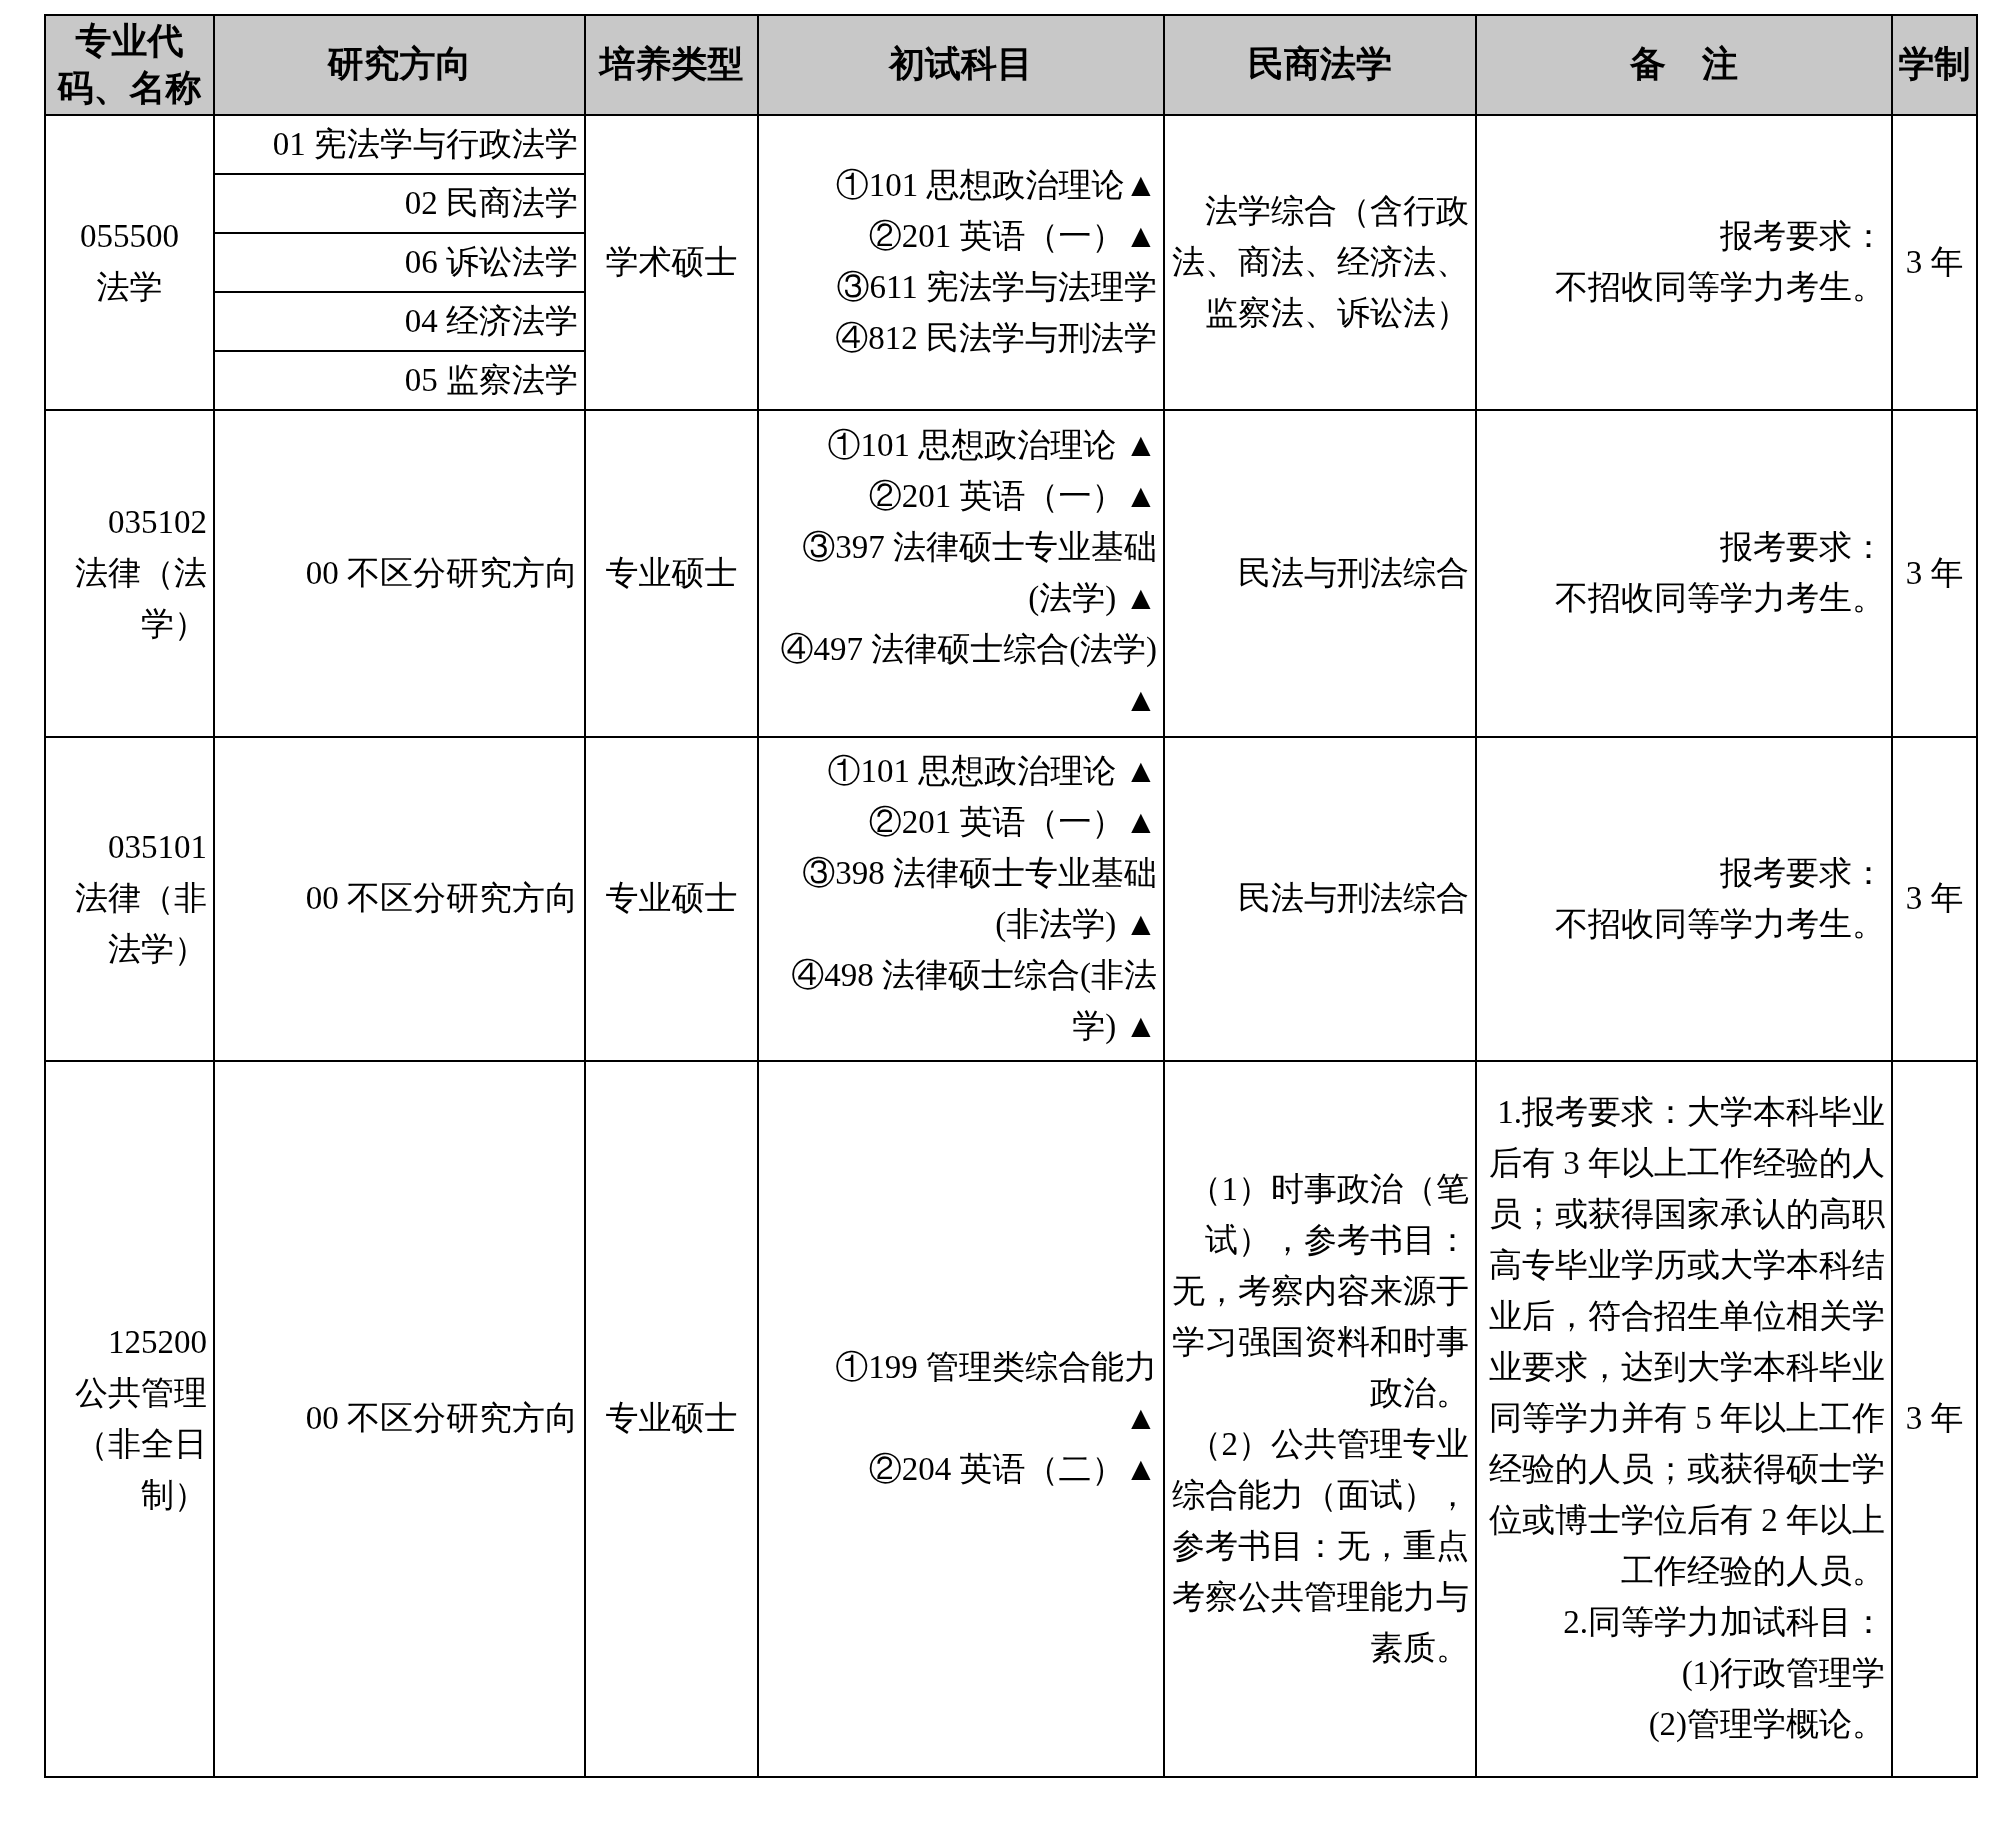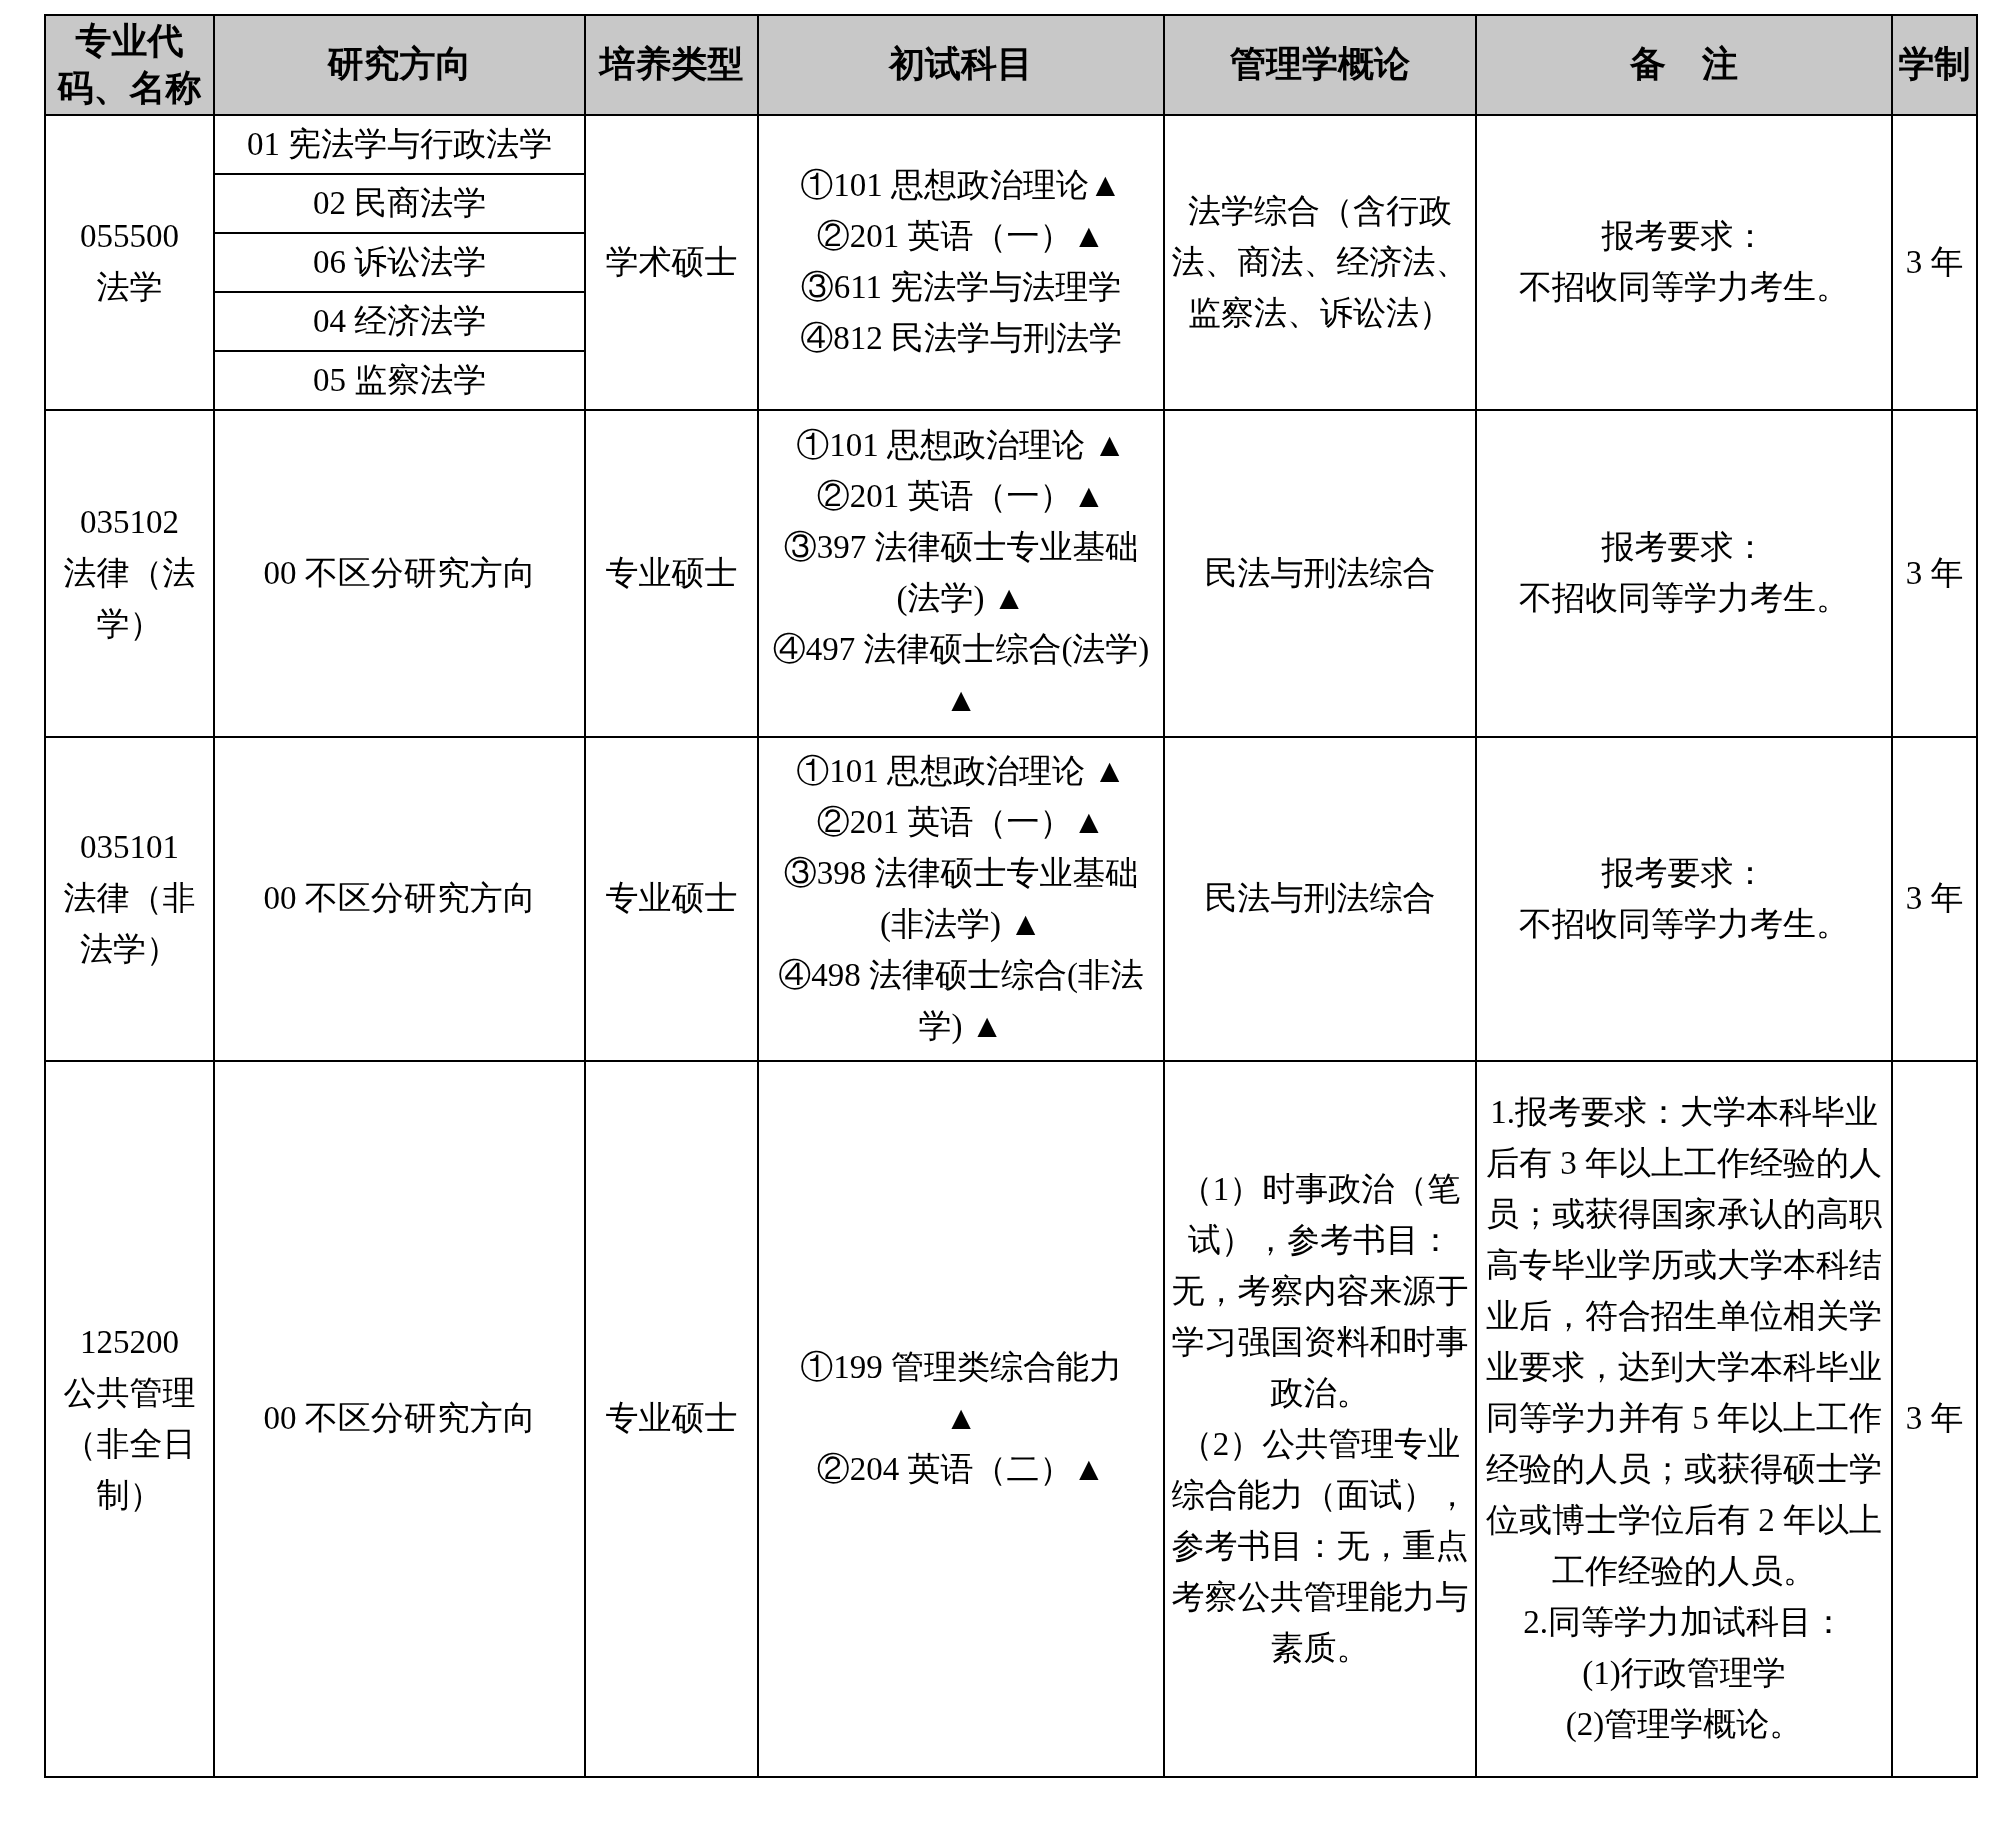--- a/index.html
+++ b/index.html
@@ -19,21 +19,21 @@
     border-collapse: collapse;
     table-layout: fixed;
     width: 1931px;
   }
   td, th {
     border: 2.9px solid #000000;
     padding: 1px 5.9px;
     font-size: 33px;
     line-height: 51px;
     vertical-align: middle;
-    text-align: center;
+    text-align: right;
     white-space: pre-wrap;
     overflow-wrap: break-word;
     word-break: normal;
     line-break: strict;
     box-sizing: border-box;
   }
   th {
     background: #c8c8c8;
     font-size: 36px;
     font-weight: bold;
@@ -62,21 +62,21 @@
     <col style="width:312px">
     <col style="width:416px">
     <col style="width:85px">
   </colgroup>
   <thead>
     <tr class="header-row">
       <th>专业代码、名称</th>
       <th>研究方向</th>
       <th>培养类型</th>
       <th>初试科目</th>
-      <th>管理学概论</th>
+      <th>民商法学</th>
       <th>备　注</th>
       <th class="nowrap">学制</th>
     </tr>
   </thead>
   <tbody>
 
     <tr class="sub-row">
       <td class="center" rowspan="5">055500
 法学</td>
       <td>01 宪法学与行政法学</td>

